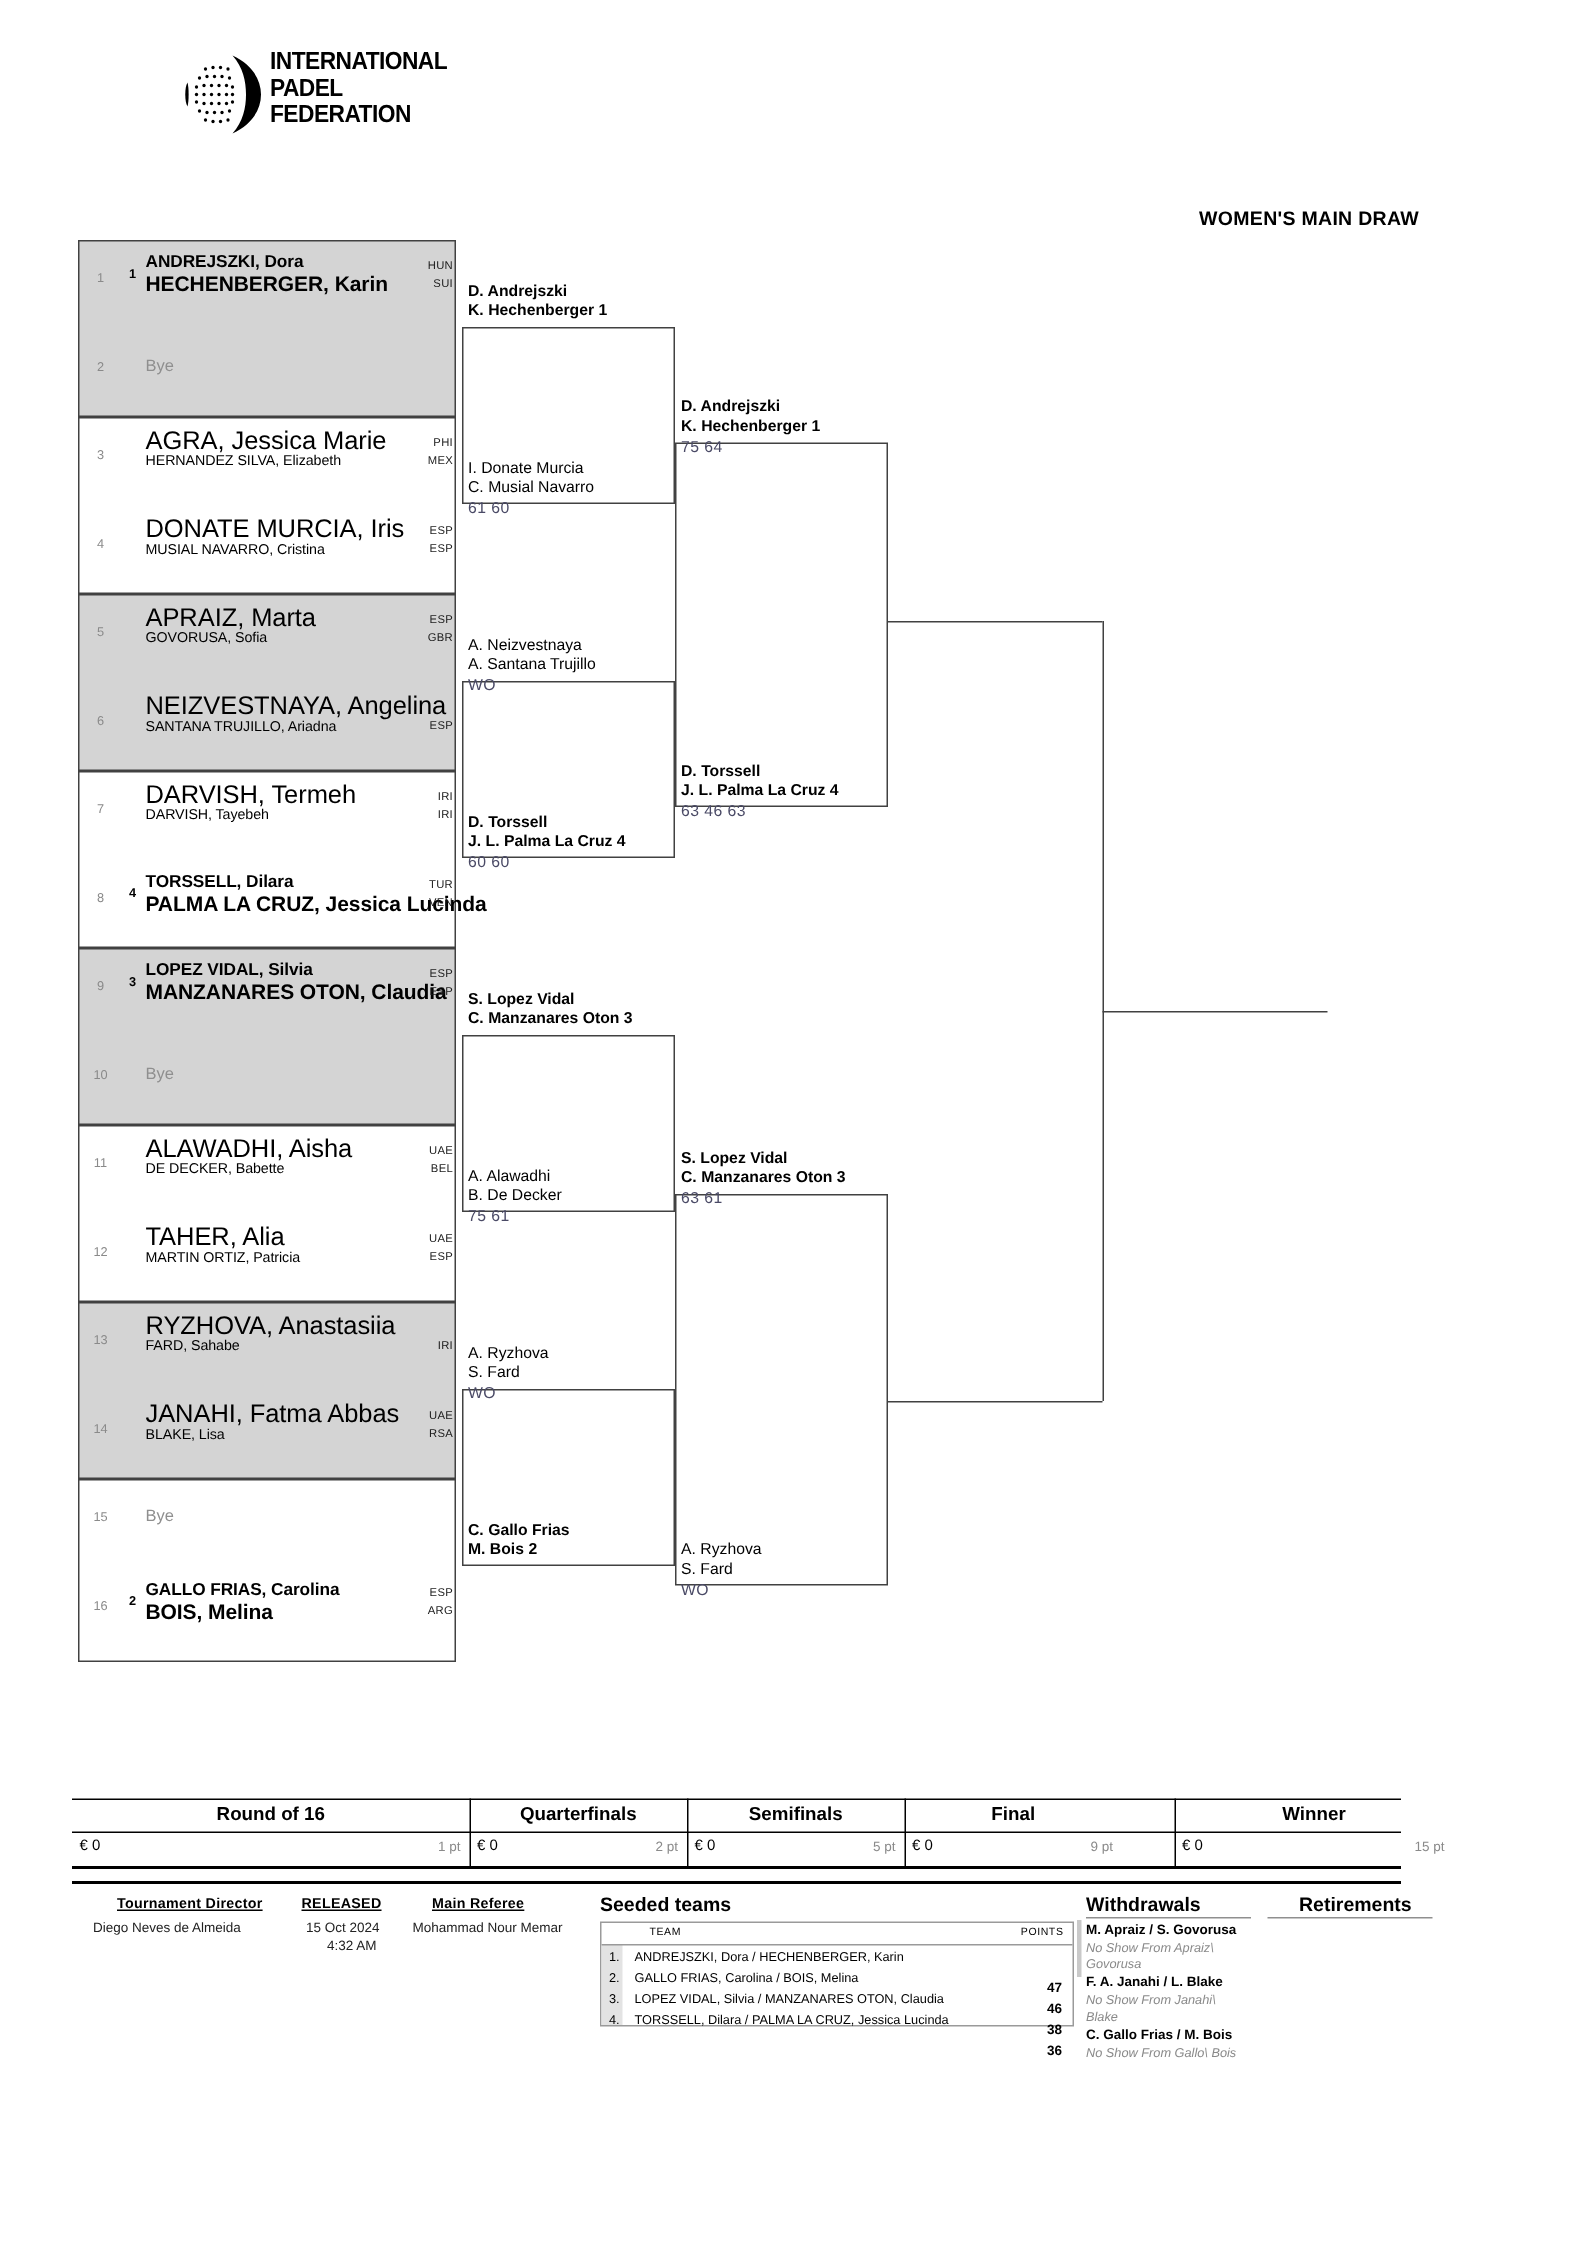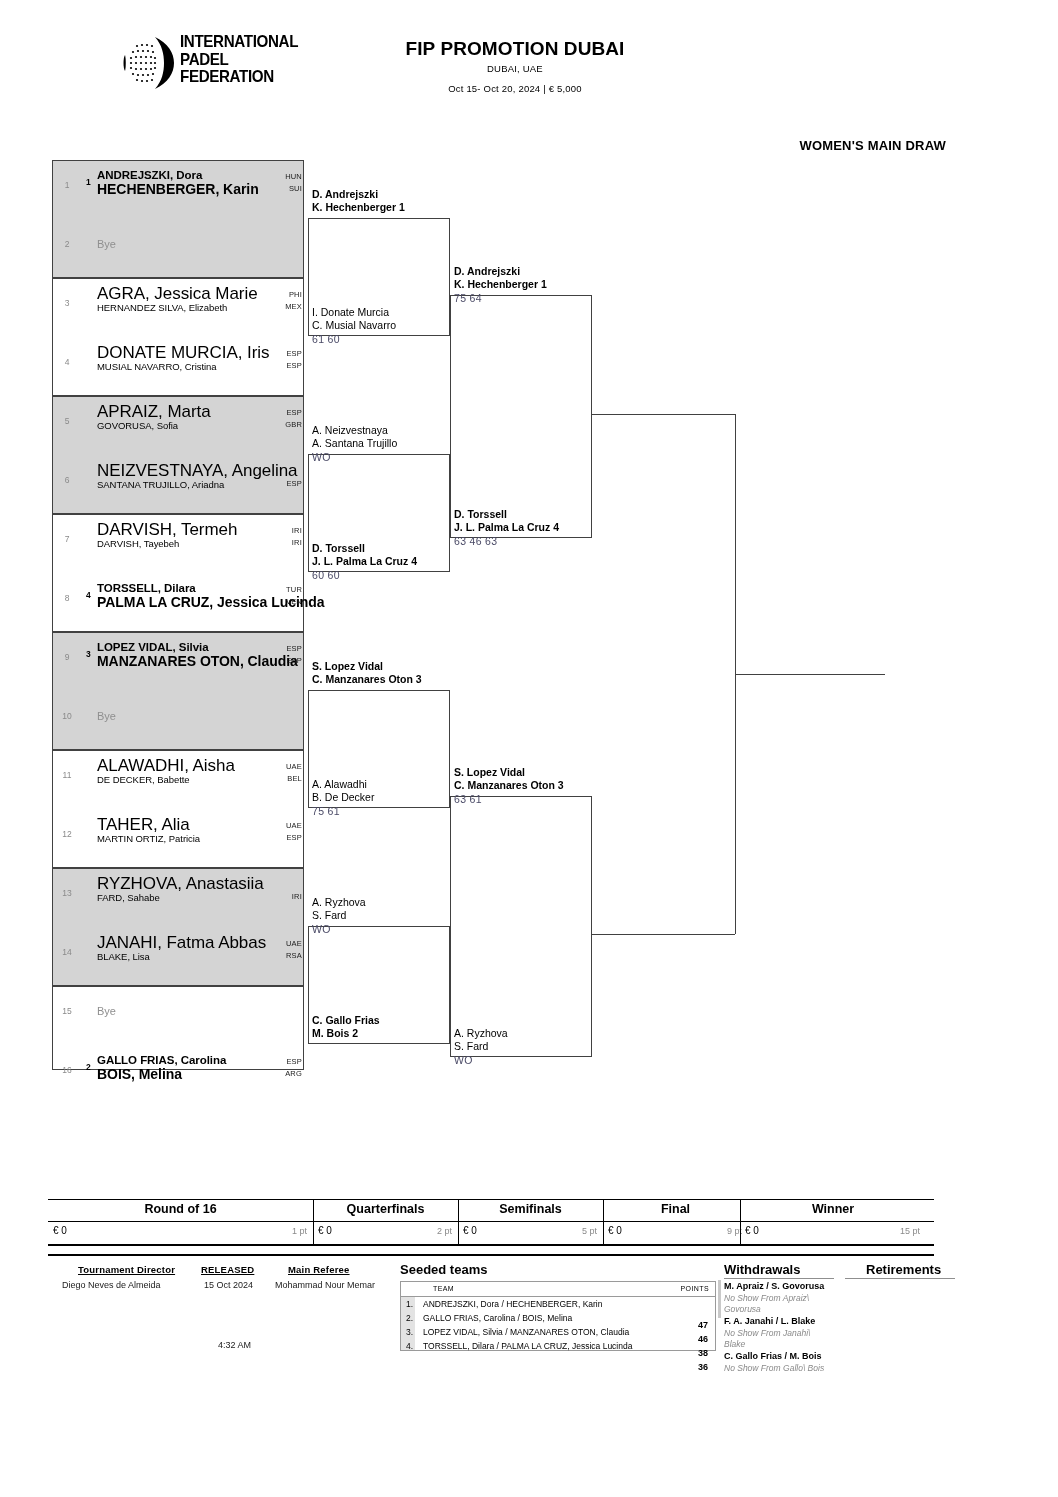--- a/index.html
+++ b/index.html
@@ -140,25 +140,20 @@
           <circle cx="25" cy="46" r="1.1"></circle>
           <circle cx="30" cy="45" r="1.1"></circle>
       </g>
     </svg>
     <div id="logo-text">
       <div>INTERNATIONAL</div>
       <div>PADEL</div>
       <div>FEDERATION</div>
     </div>
   </div>
-  <div id="title-block" class="abs">
-    <div id="ev-title">FIP PROMOTION DUBAI</div>
-    <div id="ev-city">DUBAI, UAE</div>
-    <div id="ev-dates">Oct 15- Oct 20, 2024  |  € 5,000</div>
-  </div>
 </div>
 <div id="draw-title" class="abs">WOMEN'S MAIN DRAW</div>
 
 <div id="draw" class="abs">
     <div class="r1box shade" style="top:160px;height:118px;">
       <div class="r1row" style="top:0px;">
         <div class="seedno">1</div>
         <div class="pseed">1</div>
         <div class="pnames bold">
           <div class="pn1">ANDREJSZKI, Dora</div>
@@ -280,21 +275,21 @@
       <div class="r1row" style="top:59px;">
         <div class="seedno">14</div>
         <div class="pnames">
           <div class="pn1">JANAHI, Fatma Abbas</div>
           <div class="pn2">BLAKE, Lisa</div>
         </div>
         <div class="ctry c1">UAE</div>
         <div class="ctry c2">RSA</div>
       </div>
     </div>
-    <div class="r1box" style="top:986px;height:84px;">
+    <div class="r1box" style="top:986px;height:122px;">
       <div class="r1row" style="top:0px;">
         <div class="seedno">15</div>
         <div class="byetxt">Bye</div>
       </div>
       <div class="r1row" style="top:59px;">
         <div class="seedno">16</div>
         <div class="pseed">2</div>
         <div class="pnames bold">
           <div class="pn1">GALLO FRIAS, Carolina</div>
           <div class="pn2">BOIS, Melina</div>
@@ -368,37 +363,37 @@
       <div class="phead">Semifinals</div>
       <div class="pmoney">€ 0</div>
       <div class="ppt">5 pt</div>
     </div>
     <div class="pcell" style="left:555px;width:145px;">
       <div class="sep"></div>
       <div class="phead">Final</div>
       <div class="pmoney">€ 0</div>
       <div class="ppt">9 pt</div>
     </div>
-    <div class="pcell" style="left:692px;width:186px;">
+    <div class="pcell" style="left:735px;width:186px;">
       <div class="sep"></div>
       <div class="phead">Winner</div>
       <div class="pmoney">€ 0</div>
       <div class="ppt">15 pt</div>
     </div>
   </div>
 
 <div id="footer" class="abs">
   <div id="footLine"></div>
 
   <div class="fhead" style="left:30px;top:10px;">Tournament Director</div>
   <div class="fval" style="left:14px;top:26px;">Diego Neves de Almeida</div>
 
   <div class="fhead" style="left:153px;top:10px;">RELEASED</div>
   <div class="fval" style="left:156px;top:26px;">15 Oct 2024</div>
-  <div class="fval" style="left:170px;top:38px;margin-top:48px;">4:32 AM</div>
+  <div class="fval" style="left:170px;top:38px;">4:32 AM</div>
 
   <div class="fhead" style="left:240px;top:10px;">Main Referee</div>
   <div class="fval" style="left:227px;top:26px;">Mohammad Nour Memar</div>
 
   <div id="seedTitle">Seeded teams</div>
   <div id="seedTable">
     <div class="leftcol"></div>
     <div class="hdr">
       <div class="th-team">TEAM</div>
       <div class="th-pts">POINTS</div>

